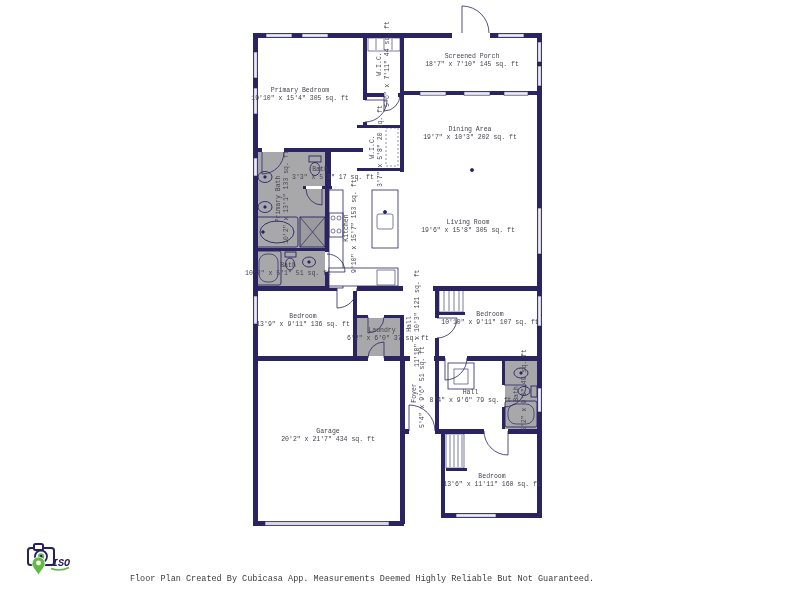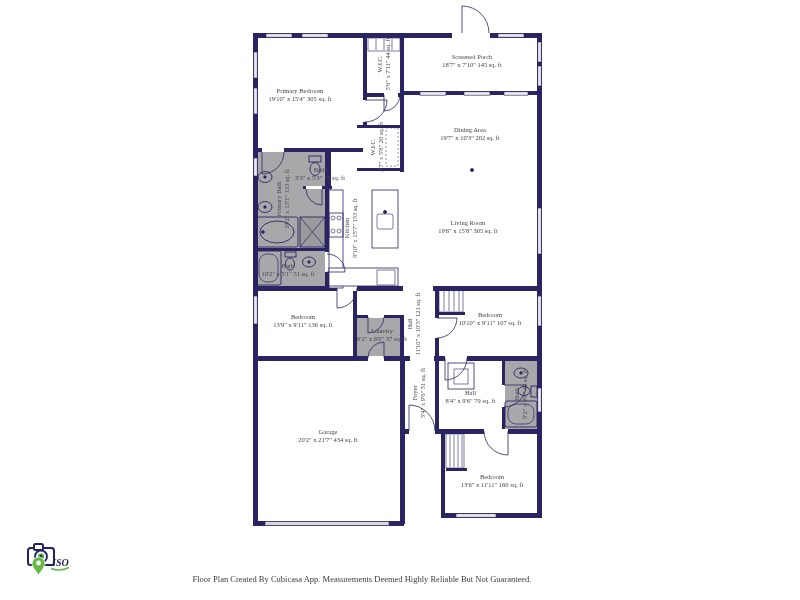--- a/index.html
+++ b/index.html
@@ -1,17 +1,17 @@
 <!DOCTYPE html>
 <html><head>
 <meta charset="utf-8">
 <style>
   html,body{margin:0;padding:0;background:#fff;}
   .page{position:relative;width:724px;height:600px;background:#fff;overflow:hidden;
-        font-family:Liberation Serif, serif;}
+        font-family:Liberation Mono, monospace;}
   svg{position:absolute;left:0;top:0;}
   .lbl{position:absolute;text-align:center;color:#46444e;}
   .lbl .rn,.lbl .rd{font-size:6.5px;line-height:8px;white-space:nowrap;}
   .lbl.v{transform:translate(-50%,-50%) rotate(-90deg);}
   .watermark-text{position:absolute;left:2px;top:570px;font-size:20px;letter-spacing:.5px;
         color:#b5b5b5;}
   .footer{position:absolute;left:0;right:0;top:574px;text-align:center;font-size:8.5px;
         color:#3c3c3c;}
   .logo{position:absolute;left:24px;top:541px;}
 </style>

